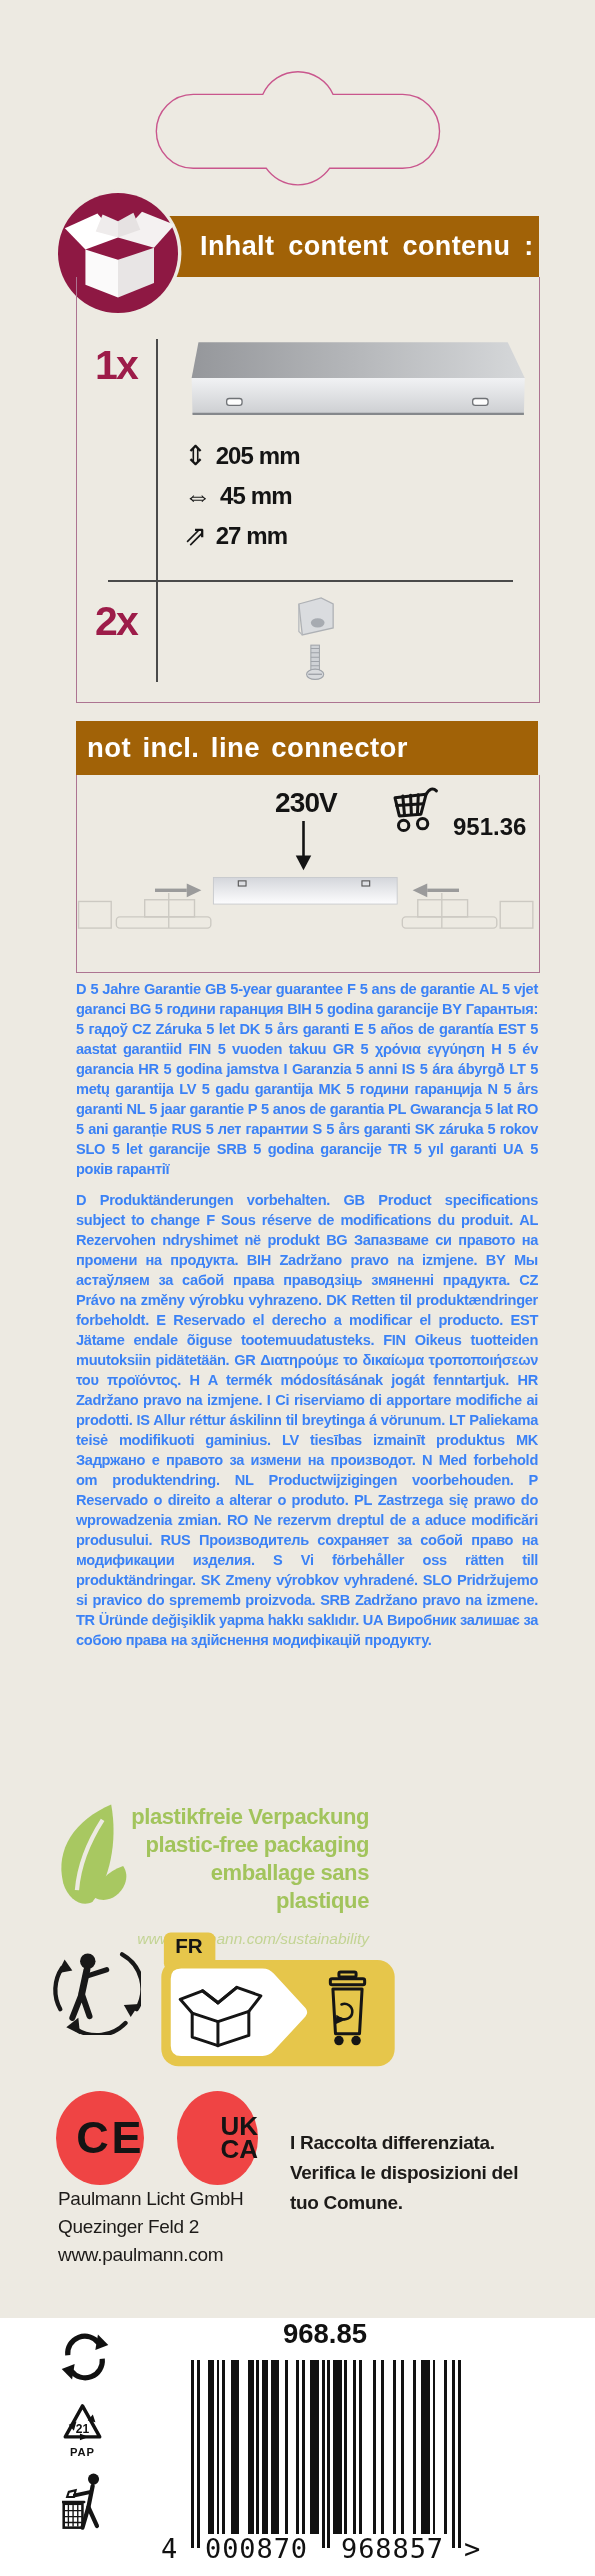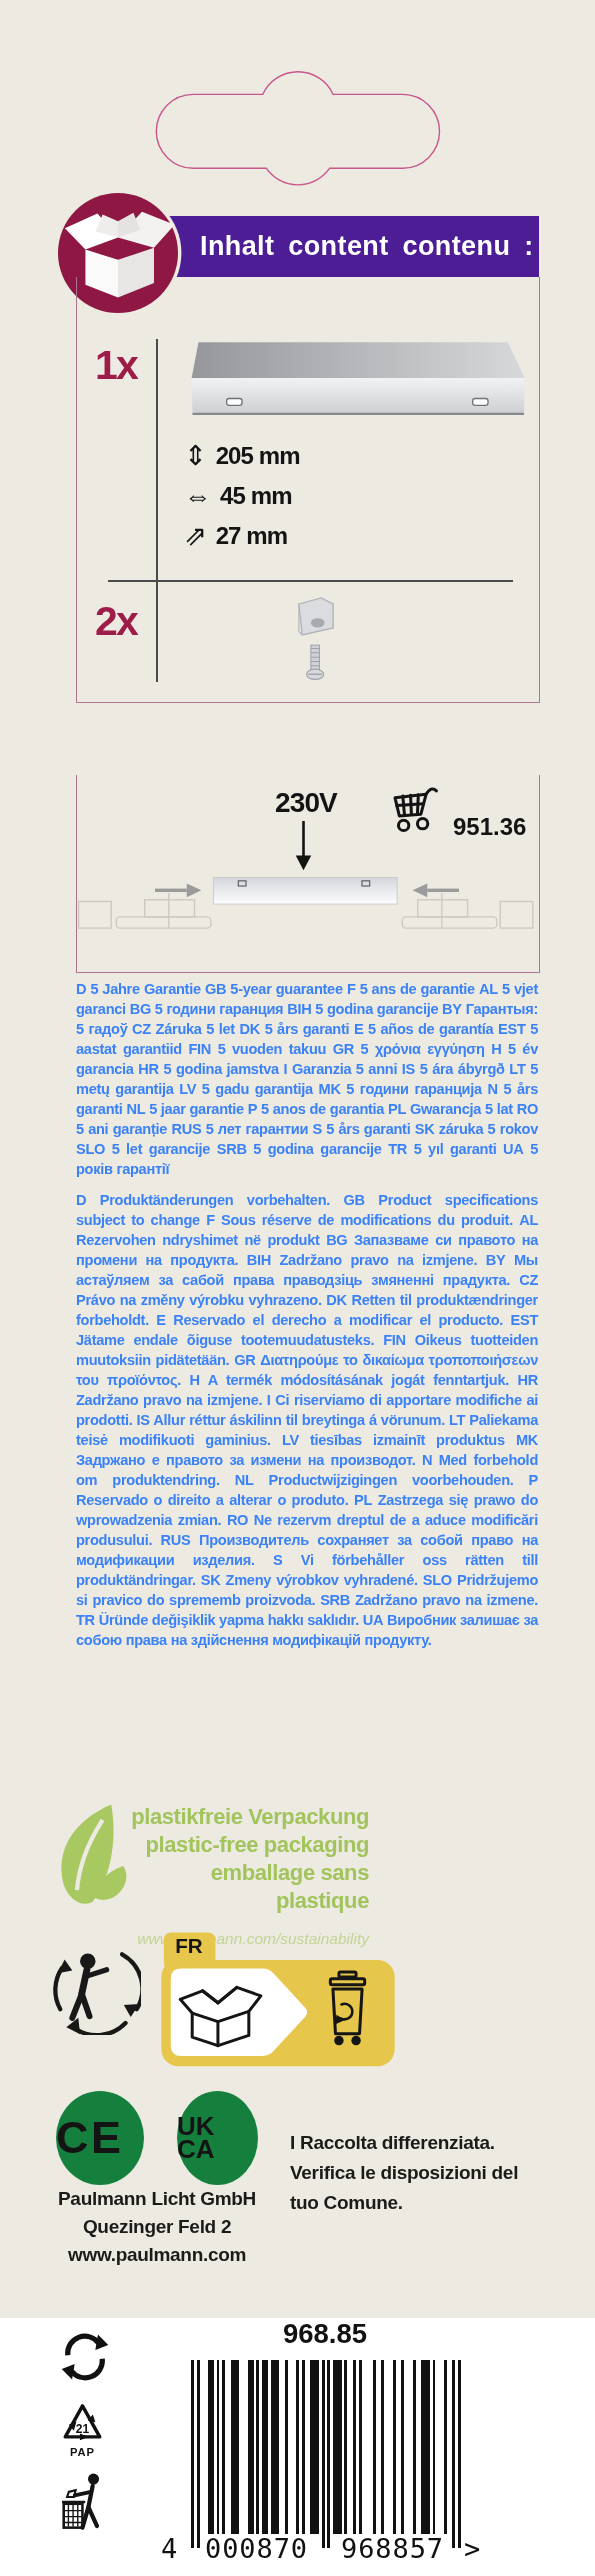--- a/index.html
+++ b/index.html
@@ -3,21 +3,21 @@
 <meta charset="utf-8">
 <style>
   html,body{margin:0;padding:0;background:#fff;}
   .page{position:relative;width:595px;height:2576px;background:#ffffff;overflow:hidden;
         font-family:"Liberation Sans",sans-serif;}
   .paper{position:absolute;left:0;top:0;width:595px;height:2318px;background:#edeae2;}
   .abs{position:absolute;}
   svg{display:block;}
 
   
-  .band{position:absolute;background:#4c1d95;}
+  .band{position:absolute;background:#a16207;}
   .band-title{color:#fff;font-weight:bold;font-size:27px;letter-spacing:0.4px;word-spacing:6px;
               line-height:61px;padding-left:71px;white-space:nowrap;}
   .hdr-circle{position:absolute;left:58px;top:193px;width:120px;height:120px;border-radius:50%;
               background:#8e1843;box-shadow:0 0 0 3.4px #edeae2;}
 
   
   .pinkbox{position:absolute;border:0.9px solid #ad7491;border-top:none;}
   .vrule{position:absolute;width:1.7px;background:#4a4a4a;}
   .hrule{position:absolute;height:1.7px;background:#4a4a4a;}
   .qty{position:absolute;width:74px;text-align:center;font-size:41px;font-weight:bold;
@@ -40,30 +40,30 @@
   
   .green-lines{position:absolute;left:129px;top:1803px;width:240px;text-align:right;}
   .green-line{font-size:22px;font-weight:bold;color:#a2c45c;line-height:28px;letter-spacing:-0.4px;}
   .green-url{font-size:15.5px;font-style:italic;color:#c3d494;margin-top:15px;}
 
   
   .fr-label{position:absolute;left:163px;top:1934px;width:52px;text-align:center;
             font-size:20.6px;font-weight:bold;color:#151515;}
 
   
-  .mark-ellipse{position:absolute;background:#15803d;border-radius:50%;text-align:left;color:#141414;}
+  .mark-ellipse{position:absolute;background:#ef4444;border-radius:50%;text-align:right;color:#141414;}
   .ce{left:56px;top:2091px;width:88px;height:94px;font-size:45px;font-weight:bold;
       letter-spacing:2.6px;line-height:94px;}
   .ukca{left:177px;top:2091px;width:81px;height:94px;font-size:26px;font-weight:bold;
         line-height:23px;padding-top:0;display:flex;flex-direction:column;justify-content:center;}
   .note{position:absolute;left:278px;top:2128px;width:275px;}
   .note-line{font-size:19px;font-weight:bold;color:#1d1b19;line-height:30px;letter-spacing:-0.3px;margin-left:12px;}
 
   .address{position:absolute;left:58px;top:2185px;}
-  .addr-line{font-size:19px;font-weight:bold;color:#1d1b19;line-height:28px;letter-spacing:-0.3px;text-align:center;}
+  .addr-line{font-size:19px;font-weight:normal;color:#1d1b19;line-height:28px;letter-spacing:-0.3px;}
 
   
   .prodnum{position:absolute;left:239px;top:2318px;width:172px;text-align:center;
            font-size:27.5px;font-weight:bold;color:#111;}
   .ean-digit{position:absolute;font-family:"DejaVu Sans Mono","Liberation Mono",monospace;
              font-size:27px;color:#111;top:2533px;}
 </style>
 </head>
 <body>
 
@@ -133,20 +133,23 @@
   <svg class="abs" style="left:290px;top:592px" width="52" height="96" viewBox="0 0 60 112">
     <path d="M10 14 L36 7 L50 14 L50 42 L14 50 Z" fill="#dadcdf" stroke="#aeb1b5" stroke-width="1.5"></path>
     <path d="M10 14 L10 46 L14 50" fill="none" stroke="#b6b9bd" stroke-width="1.5"></path>
     <ellipse cx="32" cy="36" rx="8" ry="5.5" fill="#a7abb1"></ellipse>
     <rect x="24" y="62" width="10" height="30" fill="#cfd2d6" stroke="#9fa3a9" stroke-width="1.2"></rect>
     <path d="M24 66 h10 M24 71 h10 M24 76 h10 M24 81 h10 M24 86 h10" stroke="#9fa3a9" stroke-width="1.2"></path>
     <ellipse cx="29" cy="96" rx="10" ry="6" fill="#d8dadd" stroke="#9fa3a9" stroke-width="1.3"></ellipse>
     <line x1="21" y1="96" x2="37" y2="96" stroke="#9fa3a9" stroke-width="1.6"></line>
   </svg>
 
+  <div class="band" style="left:76px;top:721px;width:462px;height:54px;">
+    <div class="band2-title">not incl. line connector</div>
+  </div>
 
   <div class="pinkbox" style="left:76px;top:775px;width:462px;height:197px;"></div>
   <div class="v230" style="left:263px;top:787px;width:86px;text-align:center;">230V</div>
   <svg class="abs" style="left:294px;top:821px" width="19" height="50" viewBox="0 0 22 58">
     <line x1="11" y1="0" x2="11" y2="42" stroke="#141414" stroke-width="3"></line>
     <polygon points="2,40 20,40 11,57" fill="#141414"></polygon>
   </svg>
   <svg class="abs" style="left:389px;top:783px" width="50" height="52" viewBox="0 0 58 60">
     <g fill="none" stroke="#141414" stroke-width="3.5" stroke-linecap="round" stroke-linejoin="round">
       <path d="M7 17 L43 13 L37 36 L12 38 Z"></path>

